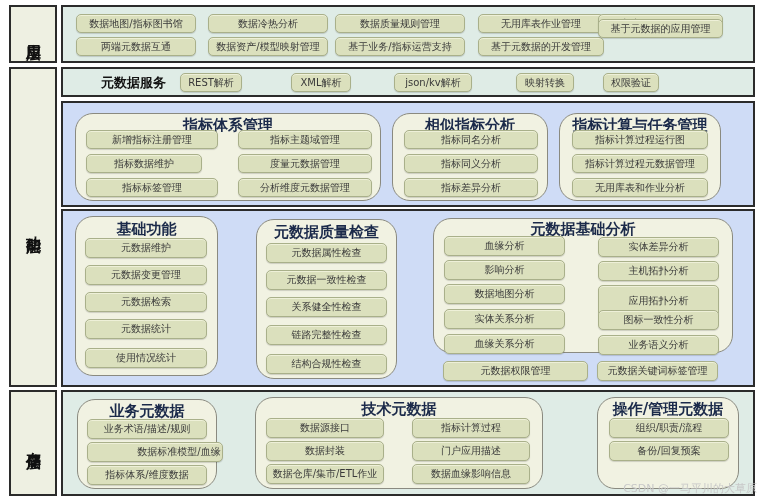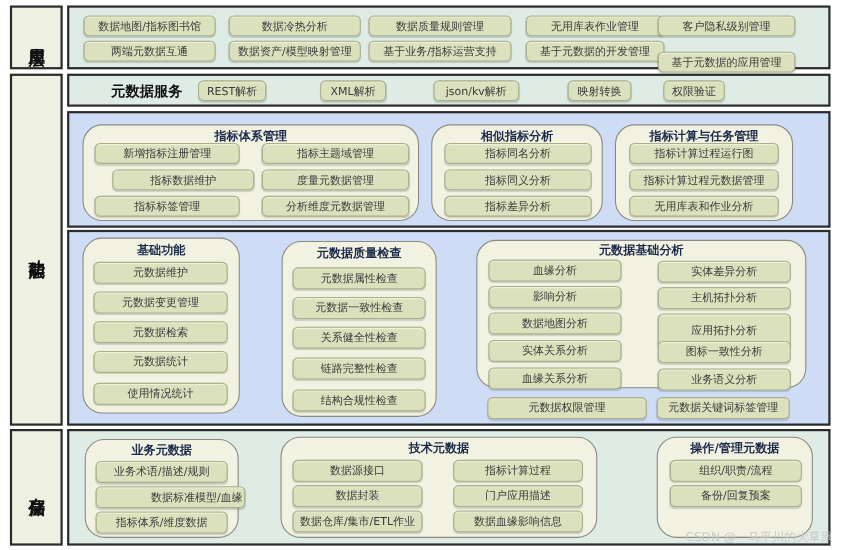--- a/index.html
+++ b/index.html
@@ -35,21 +35,21 @@
   }
 
   .group {
     position: absolute;
     background: #f1f2e2;
     border: 1.5px solid #8a8a80;
     border-radius: 18px;
   }
   .group-title {
     position: absolute; left: 0; right: 0; text-align: center;
-    font-weight: bold; font-size: 11px; color: #1b2a4a;
+    font-weight: bold; font-size: 15px; color: #1b2a4a;
   }
 
   .svc-title {
     position: absolute; font-weight: bold; font-size: 13px; color: #111; margin-left: 16px;
   }
 
   .watermark {
     position: absolute; right: 8px; bottom: 4px;
     font-size: 11px; color: #c8c8c8;
   }
@@ -71,38 +71,38 @@
   <div class="btn" style="left:13px;top:7px;width:120px;height:19px;">数据地图/指标图书馆</div>
   <div class="btn" style="left:145px;top:7px;width:120px;height:19px;">数据冷热分析</div>
   <div class="btn" style="left:272px;top:7px;width:130px;height:19px;">数据质量规则管理</div>
   <div class="btn" style="left:415px;top:7px;width:126px;height:19px;text-align:right;">无用库表作业管理</div>
   <div class="btn" style="left:536px;top:7px;width:125px;height:19px;left:535px;">客户隐私级别管理</div>
 
   <div class="btn" style="left:13px;top:30px;width:120px;height:19px;">两端元数据互通</div>
   <div class="btn" style="left:145px;top:30px;width:120px;height:19px;">数据资产/模型映射管理</div>
   <div class="btn" style="left:272px;top:30px;width:130px;height:19px;">基于业务/指标运营支持</div>
   <div class="btn" style="left:415px;top:30px;width:126px;height:19px;">基于元数据的开发管理</div>
-  <div class="btn" style="left:535px;top:40px;width:125px;height:19px;">基于元数据的应用管理</div>
+  <div class="btn" style="left:535px;top:12px;width:125px;height:19px;">基于元数据的应用管理</div>
 </div>
 
 <div class="panel green" style="top:67px;height:30px;">
   <div class="svc-title" style="left:22px;top:5px;">元数据服务</div>
   <div class="btn" style="left:117px;top:4px;width:62px;height:19px;">REST解析</div>
   <div class="btn" style="left:228px;top:4px;width:60px;height:19px;">XML解析</div>
   <div class="btn" style="left:331px;top:4px;width:78px;height:19px;">json/kv解析</div>
   <div class="btn" style="left:453px;top:4px;width:58px;height:19px;">映射转换</div>
   <div class="btn" style="left:540px;top:4px;width:56px;height:19px;">权限验证</div>
 </div>
 
 <div class="panel blue" style="top:101px;height:106px;">
   <div class="group" style="left:12px;top:10px;width:306px;height:88px;">
     <div class="group-title" style="top:2px;">指标体系管理</div>
     <div class="btn" style="left:10px;top:16px;width:132px;height:19px;">新增指标注册管理</div>
     <div class="btn" style="left:162px;top:16px;width:134px;height:19px;">指标主题域管理</div>
-    <div class="btn" style="left:26px;top:40px;width:129px;height:19px;text-align:right;">指标数据维护</div>
+    <div class="btn" style="left:10px;top:40px;width:116px;height:19px;text-align:right;">指标数据维护</div>
     <div class="btn" style="left:162px;top:40px;width:134px;height:19px;">度量元数据管理</div>
     <div class="btn" style="left:10px;top:64px;width:132px;height:19px;">指标标签管理</div>
     <div class="btn" style="left:162px;top:64px;width:134px;height:19px;">分析维度元数据管理</div>
   </div>
 
   <div class="group" style="left:329px;top:10px;width:156px;height:88px;">
     <div class="group-title" style="top:2px;">相似指标分析</div>
     <div class="btn" style="left:11px;top:16px;width:134px;height:19px;">指标同名分析</div>
     <div class="btn" style="left:11px;top:40px;width:134px;height:19px;">指标同义分析</div>
     <div class="btn" style="left:11px;top:64px;width:134px;height:19px;">指标差异分析</div>

